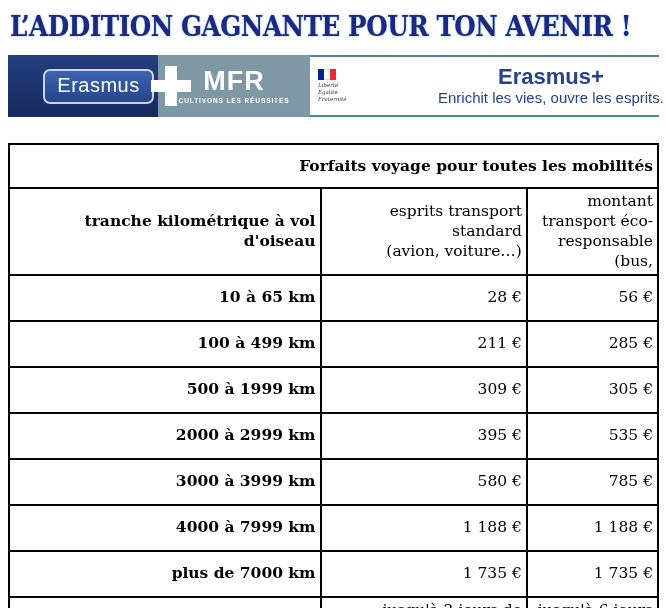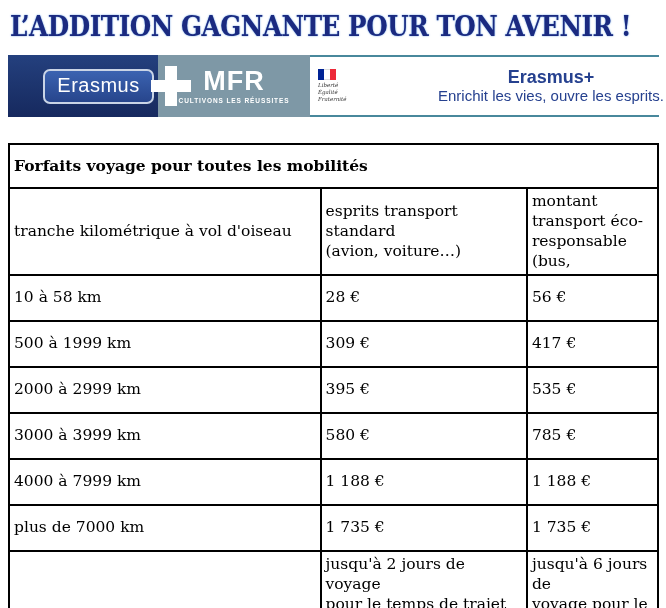--- a/index.html
+++ b/index.html
@@ -58,52 +58,52 @@
   .white-block{flex:1;display:flex;align-items:center;background:#fff;padding:2px 4px;gap:6px;}
   .republic{width:108px;flex:0 0 108px;padding-left:4px;}
   .fr-flag{display:flex;width:18px;height:11px;margin-bottom:2px;}
   .fr-flag i{flex:1;}
   .fr-flag .b{background:#002395;}
   .fr-flag .w{background:#fff;border-top:1px solid #ddd;border-bottom:1px solid #ddd;}
   .fr-flag .r{background:#ED2939;}
   .rep-name{font-size:8px;font-weight:bold;color:#1a1f2e;line-height:1.2;white-space:pre-line;letter-spacing:.2px;}
   .rep-motto{font-family:"DejaVu Serif",serif;font-style:italic;font-size:5.5px;color:#333;line-height:1.25;white-space:pre-line;margin-top:1px;}
   .eplus{display:flex;flex-direction:column;align-items:center;margin-left:6px;}
-  .eplus-name{font-size:18px;font-weight:bold;color:#26418f;line-height:1;}
+  .eplus-name{font-size:22px;font-weight:bold;color:#26418f;line-height:1;}
   .eplus-tag{font-size:15px;color:#26418f;margin-top:1px;white-space:nowrap;}
   .eu-flag{flex:0 0 46px;margin-left:4px;}
   .cofinance{font-size:9.5px;font-weight:bold;color:#26418f;line-height:1.25;white-space:pre-line;}
 
   
   table.forfaits{
     margin-top:26px;
     width:651px;
     border-collapse:collapse;
     table-layout:fixed;
     font-family:"DejaVu Serif",serif;
     color:#000;
   }
   table.forfaits td{
     border:2px solid #000;
-    text-align:left;
+    text-align:right;
     vertical-align:middle;
     padding:2px 4px;
     font-size:15.5px;
     line-height:1.3;
   }
   td.title-cell{
     height:38px;
     font-size:20px;
     font-weight:bold;
     border-top-width:3px;border-left-width:3px;border-right-width:3px;
   }
   tr.header-row td{height:54px;white-space:pre-line;}
   tr.data-row td{height:40px;white-space:nowrap;}
   tr.footer-row td{height:44px;white-space:pre-line;border-bottom-width:3px;}
-  td.edge-l{border-left-width:3px;}
+  td.edge-l{border-left-width:3px;font-weight:bold;}
   td.edge-r{border-right-width:3px;margin-left:8px;}
   td.ghost{border:none;}
 </style>
 </head>
 <body>
 
 <div class="page">
 
   <div class="headline">L’ADDITION GAGNANTE POUR TON AVENIR !</div>
 
@@ -167,28 +167,33 @@
       </tr>
       <tr class="header-row">
         <td class="edge-l">tranche kilométrique à vol d'oiseau</td>
         <td>esprits transport standard
 (avion, voiture…)</td>
         <td class="edge-r">montant
 transport éco-
 responsable (bus,</td>
       </tr>
       <tr class="data-row">
-        <td class="edge-l">10 à 58 km</td>
+        <td class="edge-l">10 à 65 km</td>
         <td>28 €</td>
         <td class="edge-r">56 €</td>
       </tr>
         <tr class="data-row">
+        <td class="edge-l">100 à 499 km</td>
+        <td>211 €</td>
+        <td class="edge-r">285 €</td>
+      </tr>
+        <tr class="data-row">
         <td class="edge-l">500 à 1999 km</td>
         <td>309 €</td>
-        <td class="edge-r">417 €</td>
+        <td class="edge-r">305 €</td>
       </tr>
         <tr class="data-row">
         <td class="edge-l">2000 à 2999 km</td>
         <td>395 €</td>
         <td class="edge-r">535 €</td>
       </tr>
         <tr class="data-row">
         <td class="edge-l">3000 à 3999 km</td>
         <td>580 €</td>
         <td class="edge-r">785 €</td>

